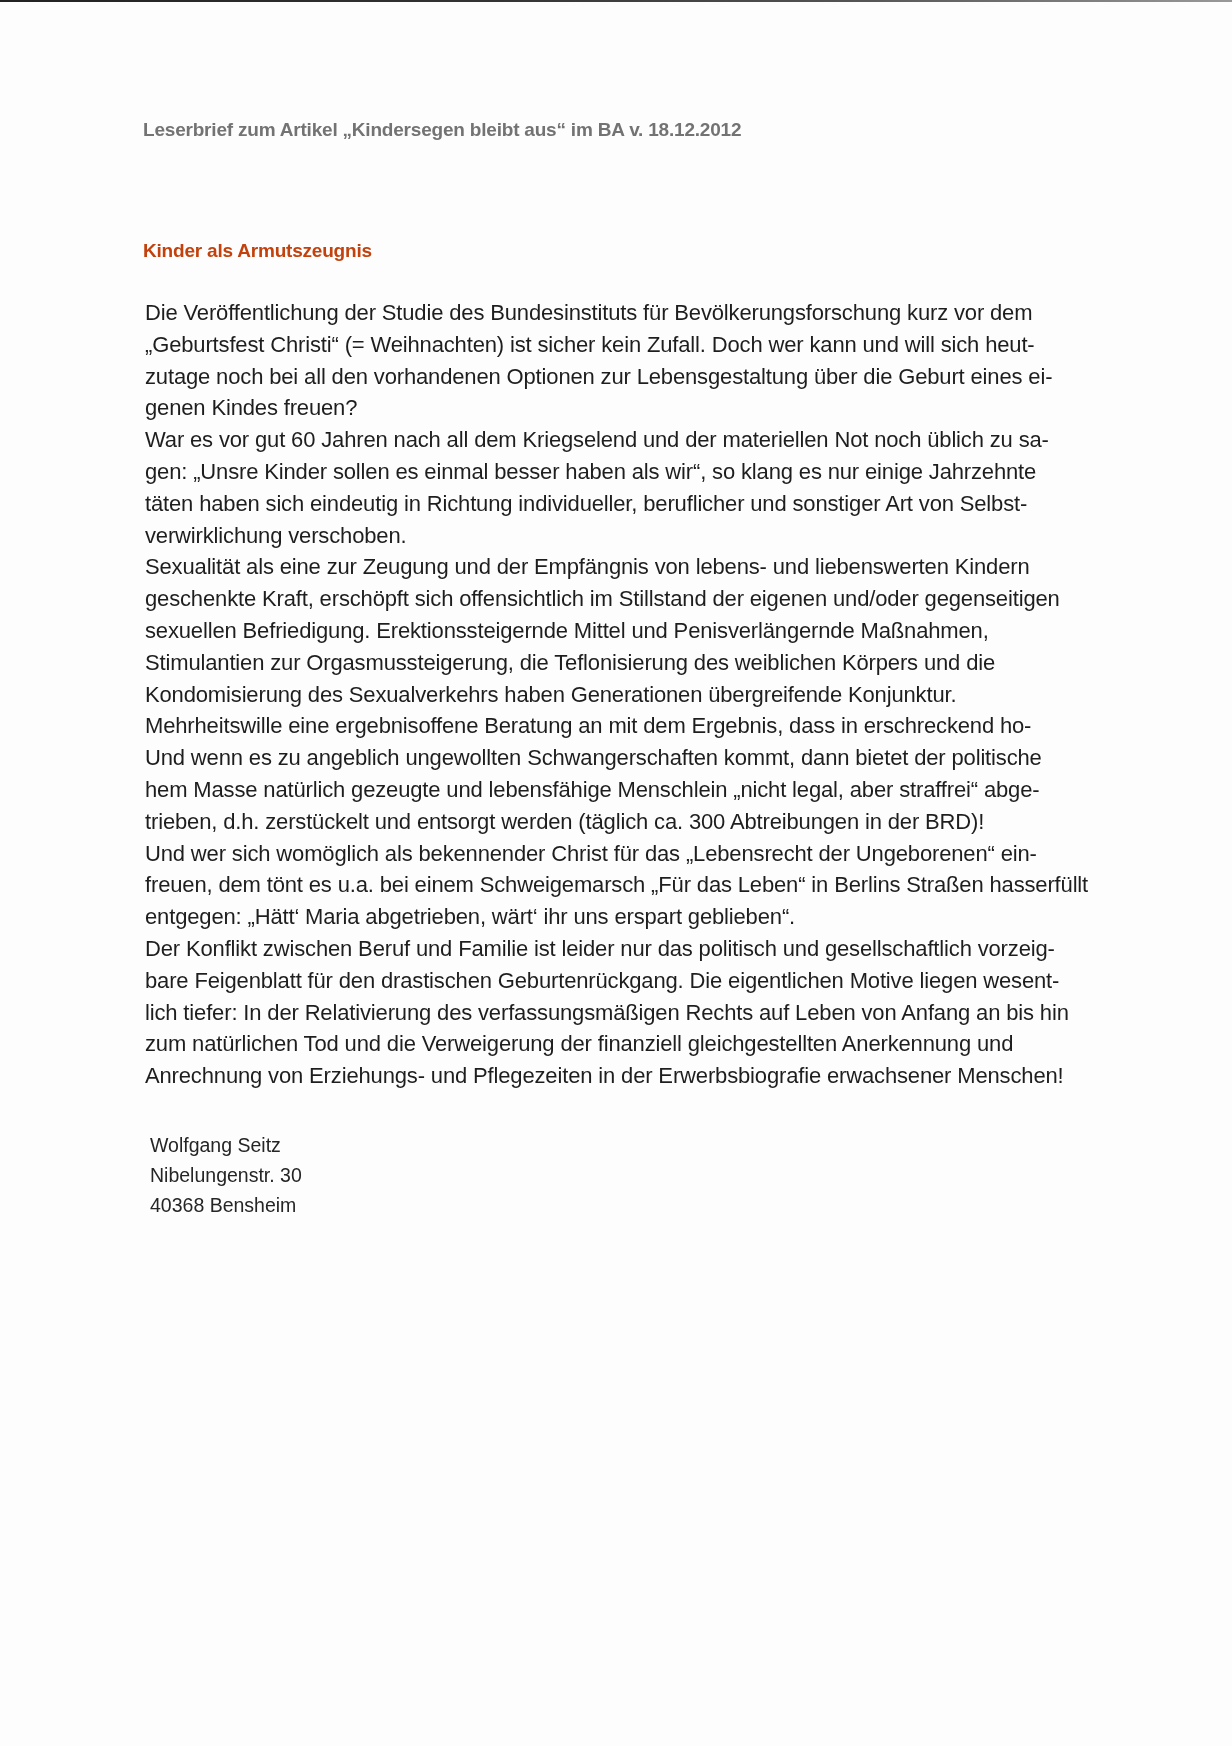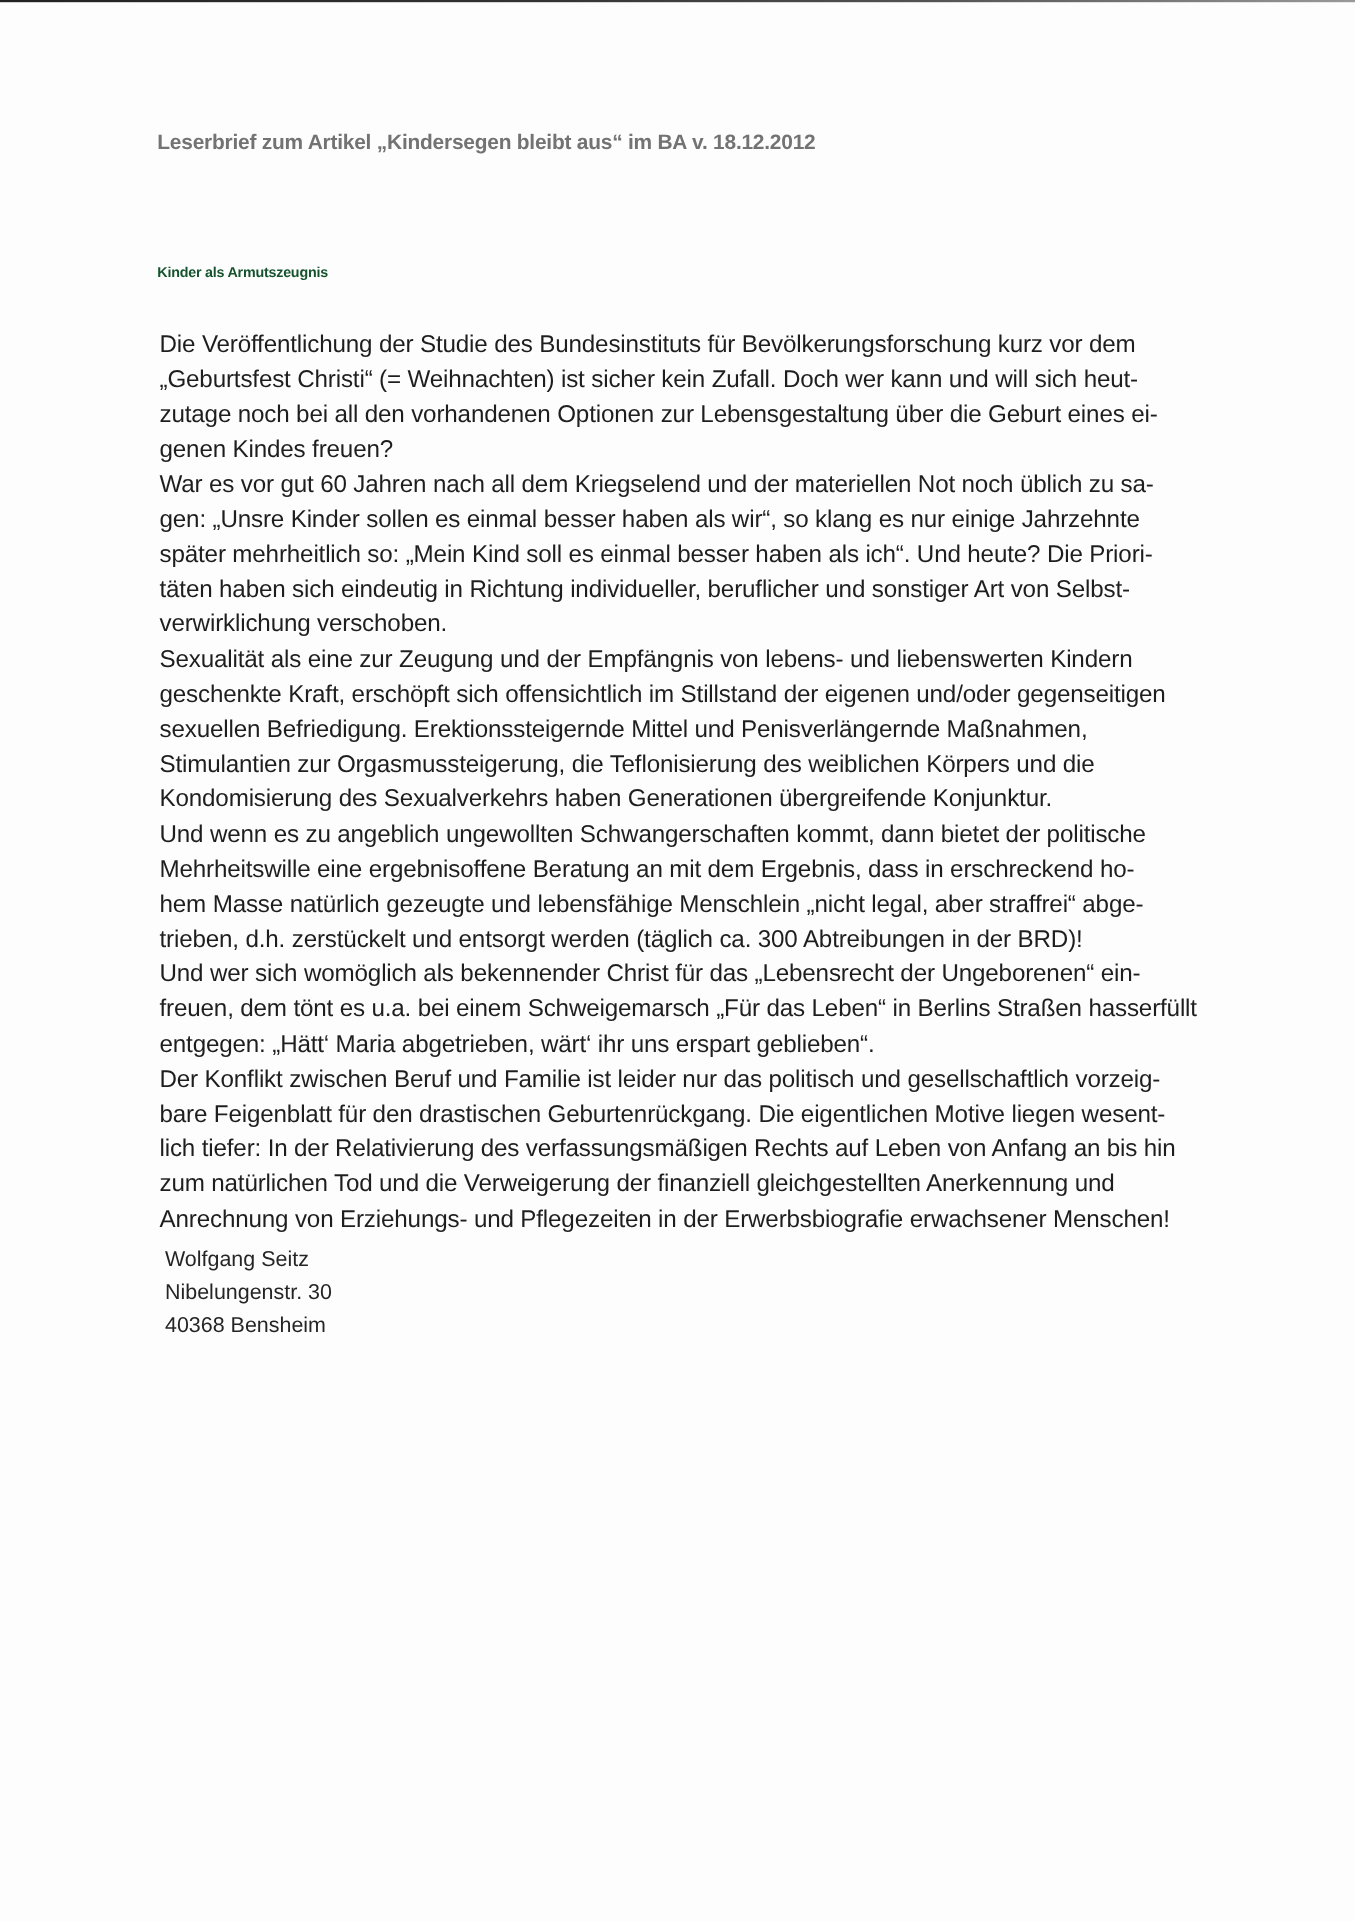--- a/index.html
+++ b/index.html
@@ -15,22 +15,22 @@
       position: absolute; left: 0; top: 0; width: 100%; height: 2px;
       background: linear-gradient(to right, #222 0%, #333 40%, #555 70%, #999 100%);
     }
     .title {
       position: absolute; left: 143px; top: 119px;
       font-size: 19px; font-weight: bold; letter-spacing: -0.2px;
       color: #737373; white-space: nowrap;
     }
     .subtitle {
       position: absolute; left: 143px; top: 240px;
-      font-size: 13px; font-weight: bold; letter-spacing: -0.2px;
-      color: #14532d; white-space: nowrap;
+      font-size: 19px; font-weight: bold; letter-spacing: -0.2px;
+      color: #c2410c; white-space: nowrap;
     }
     .body {
       position: absolute; left: 145px; top: 297px; width: 1000px;
     }
     .line {
       font-size: 22px; line-height: 31.8px; height: 31.8px;
       white-space: nowrap; letter-spacing: -0.15px;
     }
     .signature {
       position: absolute; left: 150px; top: 1130px;
@@ -47,30 +47,29 @@
 <div class="title">Leserbrief zum Artikel „Kindersegen bleibt aus“ im BA v. 18.12.2012</div>
 <div class="subtitle">Kinder als Armutszeugnis</div>
 
 <div class="body">
   <div class="line">Die Veröffentlichung der Studie des Bundesinstituts für Bevölkerungsforschung kurz vor dem</div>
   <div class="line">„Geburtsfest Christi“ (= Weihnachten) ist sicher kein  Zufall. Doch wer kann und will sich heut-</div>
   <div class="line">zutage noch bei all den vorhandenen Optionen zur Lebensgestaltung über die Geburt eines ei-</div>
   <div class="line">genen  Kindes freuen?</div>
   <div class="line">War es vor gut 60 Jahren nach all dem Kriegselend und der materiellen Not noch üblich zu sa-</div>
   <div class="line">gen: „Unsre Kinder sollen es einmal besser haben als wir“, so klang es nur einige Jahrzehnte</div>
-  <div class="line">später mehrheitlich so: „Mein Kind soll es einmal besser haben als ich“. Und heute? Die Priori-</div>
   <div class="line">täten haben sich eindeutig in Richtung individueller, beruflicher und sonstiger Art von Selbst-</div>
   <div class="line">verwirklichung verschoben.</div>
   <div class="line">Sexualität als eine zur Zeugung und der Empfängnis von lebens- und liebenswerten Kindern</div>
   <div class="line">geschenkte Kraft, erschöpft sich offensichtlich im Stillstand der eigenen und/oder gegenseitigen</div>
   <div class="line">sexuellen Befriedigung. Erektionssteigernde Mittel und Penisverlängernde Maßnahmen,</div>
   <div class="line">Stimulantien zur Orgasmussteigerung, die Teflonisierung des weiblichen Körpers und die</div>
   <div class="line">Kondomisierung des Sexualverkehrs haben Generationen übergreifende Konjunktur.</div>
+  <div class="line">Mehrheitswille eine ergebnisoffene Beratung an mit dem Ergebnis, dass in erschreckend ho-</div>
   <div class="line">Und wenn es zu angeblich ungewollten Schwangerschaften kommt, dann bietet der politische</div>
-  <div class="line">Mehrheitswille eine ergebnisoffene Beratung an mit dem Ergebnis, dass in erschreckend ho-</div>
   <div class="line">hem Masse natürlich gezeugte und lebensfähige Menschlein „nicht legal, aber straffrei“ abge-</div>
   <div class="line">trieben, d.h. zerstückelt und entsorgt werden (täglich ca. 300 Abtreibungen in der BRD)!</div>
   <div class="line">Und wer sich womöglich als bekennender Christ für das „Lebensrecht der Ungeborenen“ ein-</div>
   <div class="line">freuen, dem tönt es u.a. bei einem Schweigemarsch „Für das Leben“ in Berlins Straßen hasserfüllt</div>
   <div class="line">entgegen: „Hätt‘ Maria abgetrieben, wärt‘ ihr uns erspart geblieben“.</div>
   <div class="line">Der Konflikt zwischen Beruf und Familie ist leider nur das politisch und gesellschaftlich vorzeig-</div>
   <div class="line">bare Feigenblatt für den drastischen Geburtenrückgang. Die eigentlichen Motive liegen wesent-</div>
   <div class="line">lich tiefer: In der Relativierung des verfassungsmäßigen Rechts auf Leben von Anfang an bis hin</div>
   <div class="line">zum natürlichen Tod und die Verweigerung der finanziell gleichgestellten Anerkennung und</div>
   <div class="line">Anrechnung von Erziehungs- und Pflegezeiten in der Erwerbsbiografie erwachsener Menschen!</div>

